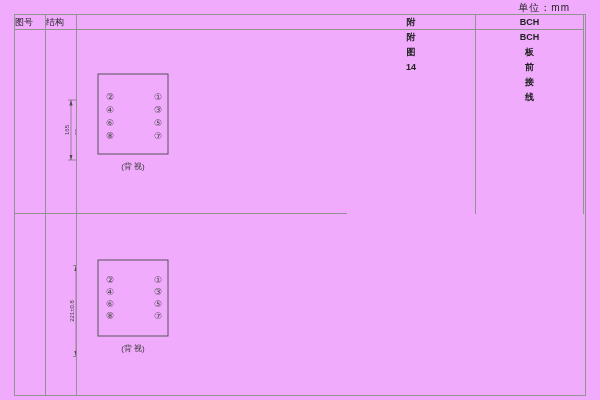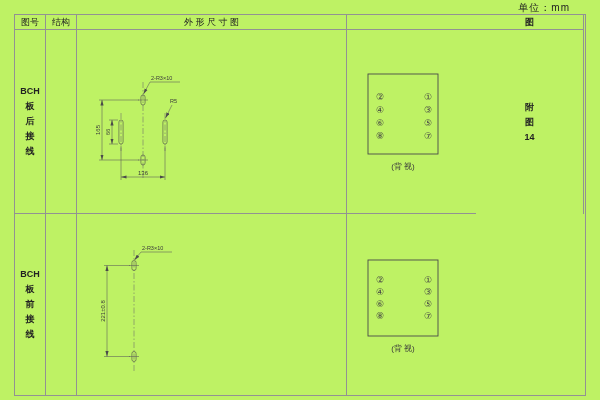--- a/index.html
+++ b/index.html
@@ -1,22 +1,22 @@
 <!DOCTYPE html>
 <html><head>
 <meta charset="utf-8">
 <style>
   html,body{margin:0;padding:0;background:#fff;}
   body{width:600px;height:400px;font-family:"Liberation Sans","DejaVu Sans",sans-serif;color:#333;}
-  .page{position:relative;width:600px;height:400px;background:#bef264;overflow:hidden;}
+  .page{position:relative;width:600px;height:400px;background:#f0abfc;overflow:hidden;}
   .unit{position:absolute;top:1px;right:30px;font-size:10px;color:#222;letter-spacing:1px;}
   .tbl{position:absolute;left:14px;top:14px;width:570px;height:380px;border:1px solid #929292;
        display:grid;grid-template-columns:31px 31px 270px 129px 108px;grid-template-rows:15px 184px 181px;box-sizing:content-box;}
   .cell{position:relative;border-right:1px solid #929292;border-bottom:1px solid #929292;
-        display:flex;align-items:center;justify-content:center;overflow:hidden;}
+        display:flex;justify-content:center;overflow:hidden;}
   .lastcol{border-right:none;gap:36px;}
   .lastrow{border-bottom:none;}
   .hcell{font-size:9px;color:#222;flex-direction:column;line-height:10px;}
   .hnote{font-size:5.5px;color:#555;line-height:4px;margin-bottom:-2px;}
   .vtext{white-space:pre-line;text-align:center;font-size:9px;line-height:15px;color:#222;font-weight:bold;}
   svg{position:absolute;left:0;top:0;}
   svg text{fill:#3a3a3a;font-family:"Liberation Sans","DejaVu Sans",sans-serif;}
   .dim{font-size:6px;}
   .lbl{font-size:5.5px;}
   .circ{font-size:9px;fill:#444;}
@@ -46,23 +46,20 @@
 
   <div class="unit">单位：mm</div>
 
   <div class="tbl">
 
     <div class="cell hcell">
         <span>图号</span>
       </div>
     <div class="cell hcell">
         <span>结构</span>
-      </div>
-    <div class="cell hcell">
-        <span>外 形 尺 寸 图</span>
       </div>
     <div class="cell hcell lastcol">
       <span class="hnote">(背视)</span>
       <span>端子图</span>
     </div>
 
     <div class="cell">
         <div class="vtext">附
 图
 14</div>

